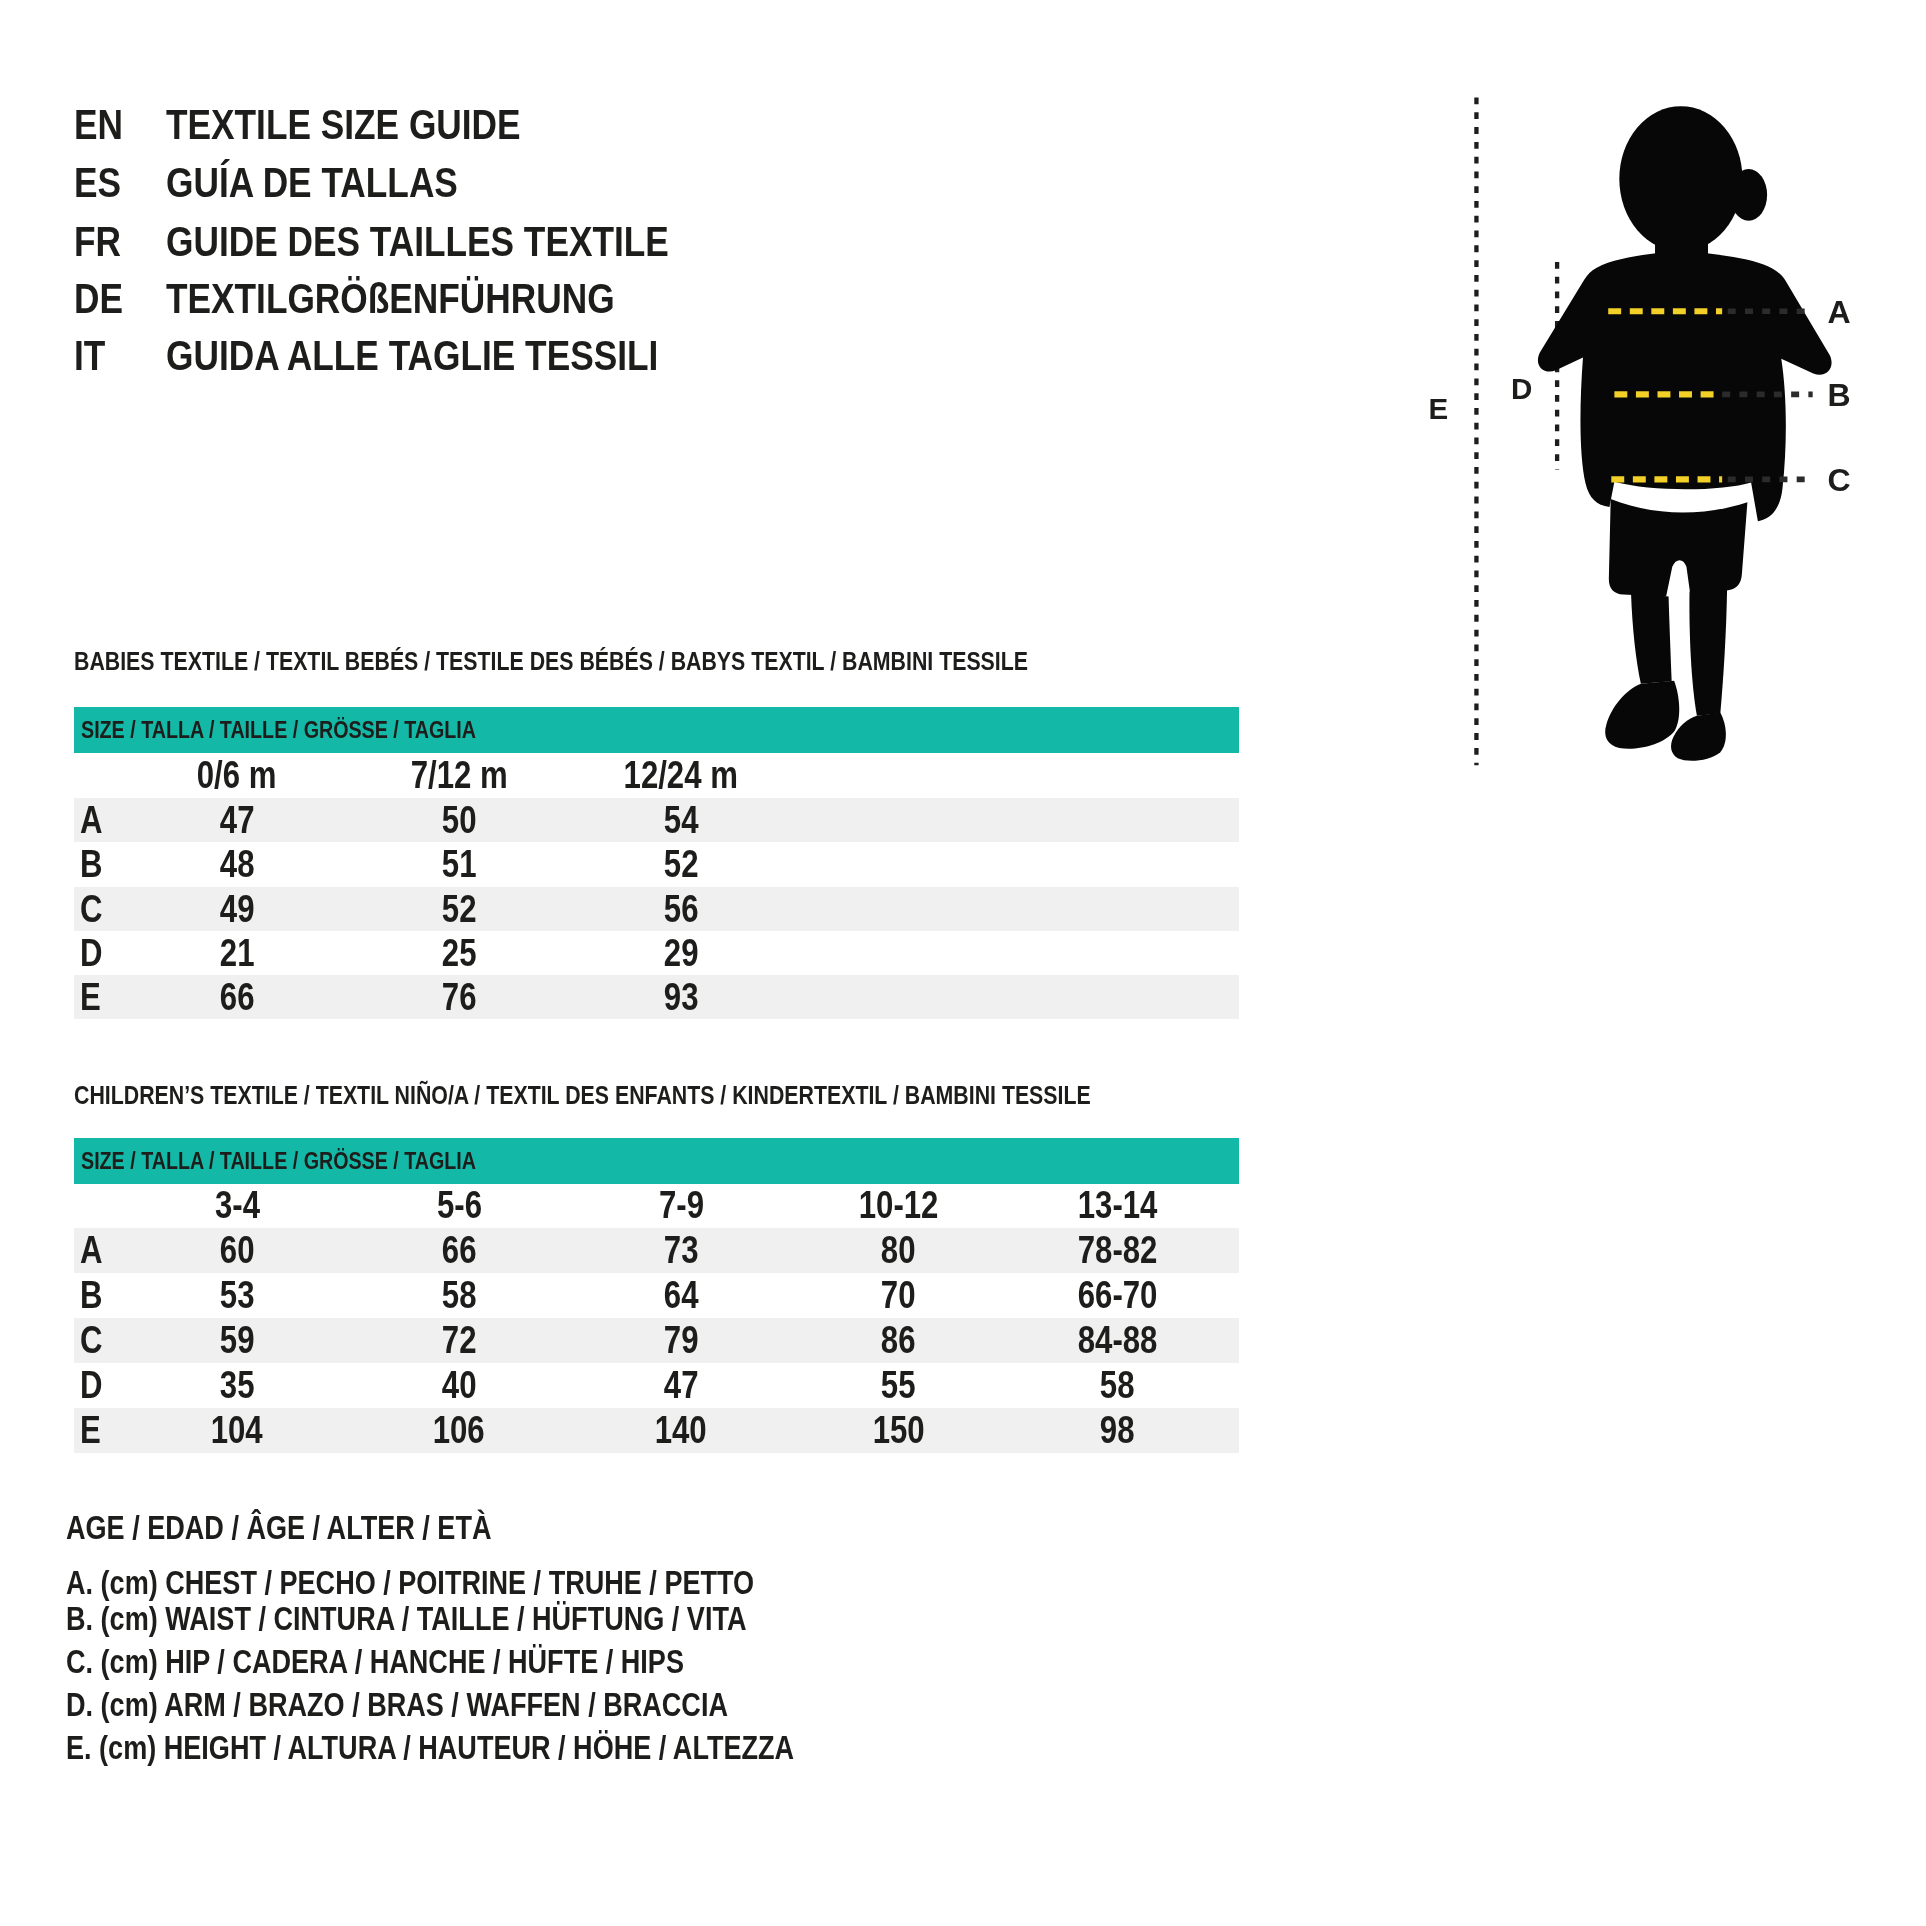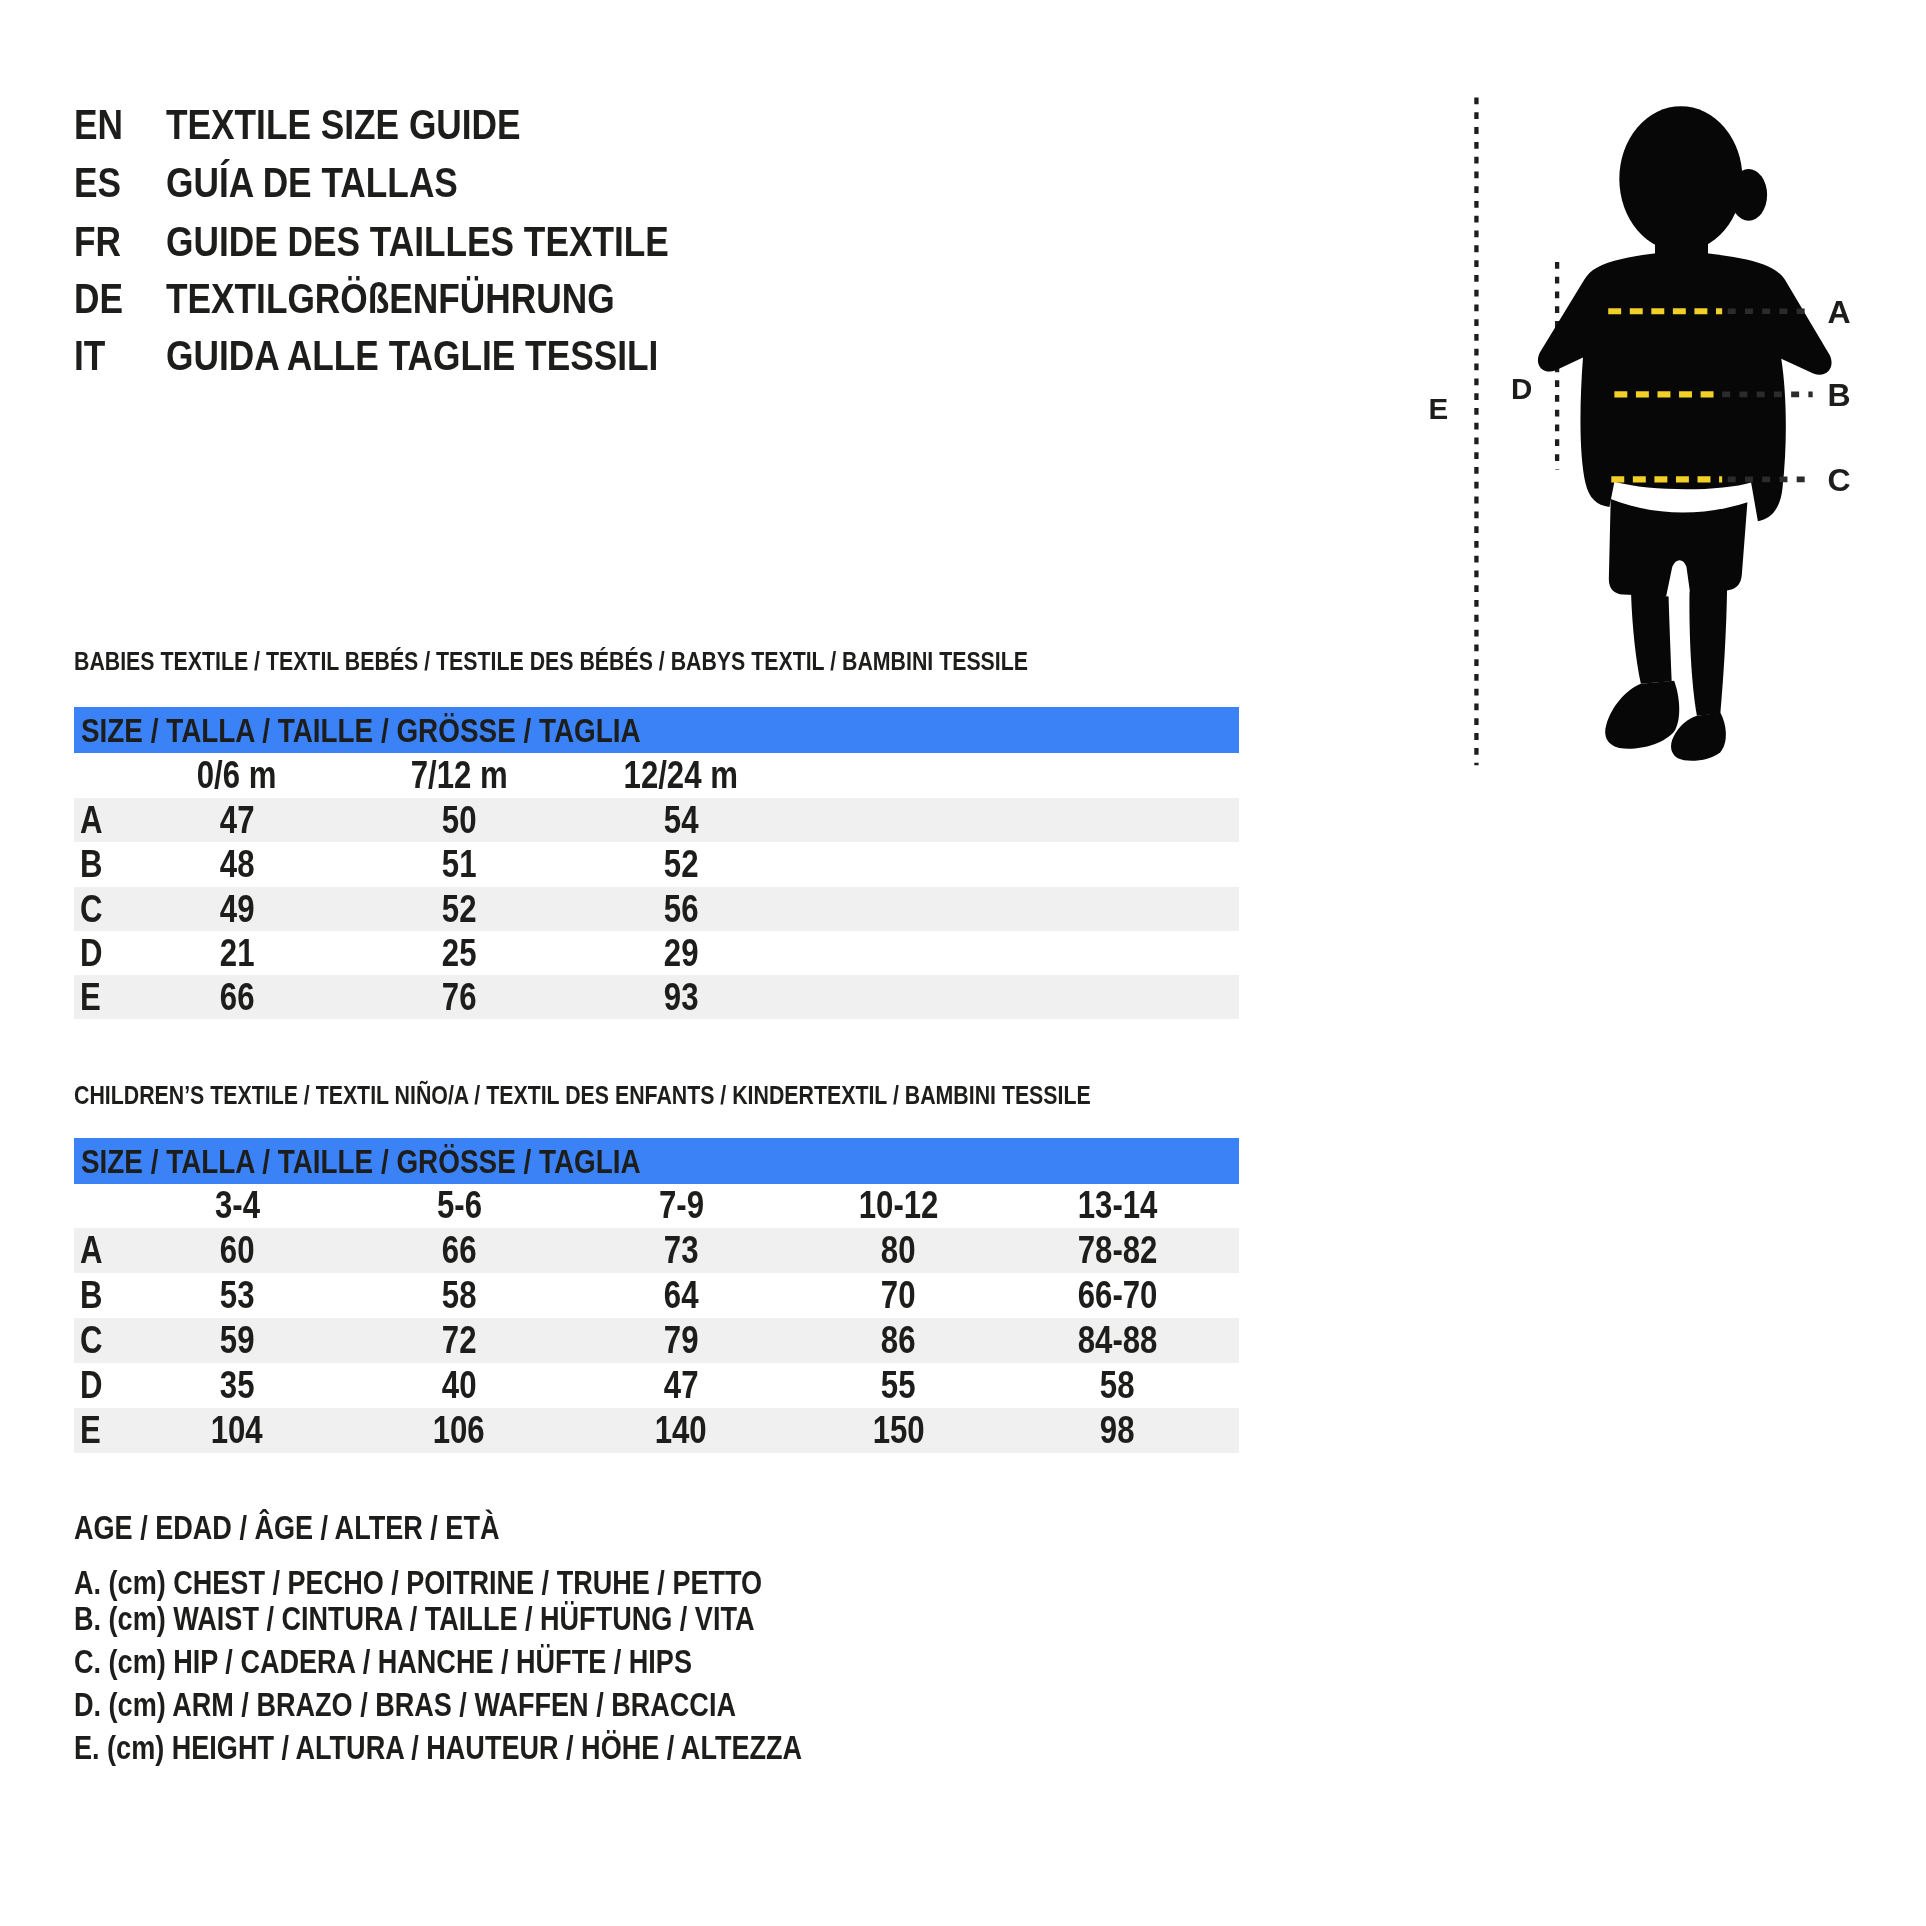--- a/index.html
+++ b/index.html
@@ -14,32 +14,32 @@
 
   
   .lang-row{position:absolute;left:74px;height:44px;line-height:44px;font-size:43px;font-weight:bold;}
   .lang-code{position:absolute;left:0;top:0;}
   .lang-title{position:absolute;left:92px;top:0;}
 
   
   .section-title{position:absolute;left:74px;font-size:26px;line-height:41px;font-weight:bold;}
 
   
-  .size-bar{position:absolute;left:74px;width:1165px;height:46px;background:#3b82f6;
-            font-size:34px;line-height:46px;font-weight:bold;padding-left:7.4px;box-sizing:border-box;}
+  .size-bar{position:absolute;left:74px;width:1165px;height:46px;background:#14b8a6;
+            font-size:24px;line-height:46px;font-weight:bold;padding-left:7.4px;box-sizing:border-box;}
   .trow{position:absolute;left:74px;width:1165px;height:44px;display:grid;line-height:44px;
         font-size:38px;font-weight:bold;}
   .trow.b3{grid-template-columns:52px 222px 222px 222px;}
   .trow.b5{grid-template-columns:52px 222px 222px 222px 213px 225px;}
   .trow .rl{text-align:left;padding-left:6.2px;}
   .trow .cv{text-align:center;}
   .stripe{background:#f0f0f0;}
 
   
-  .legend-row{position:absolute;left:74px;height:38px;line-height:38px;font-size:33px;font-weight:bold;}
+  .legend-row{position:absolute;left:66px;height:38px;line-height:38px;font-size:33px;font-weight:bold;}
 
   
   #diagram{position:absolute;left:1405px;top:74px;width:521px;height:727px;}
   #diagram text{font-family:"Liberation Sans","DejaVu Sans",sans-serif;font-weight:bold;fill:#1d1d1b;}
 </style>
 </head>
 <body>
 
 <div>
   <div class="lang-row" style="top:102px;">

